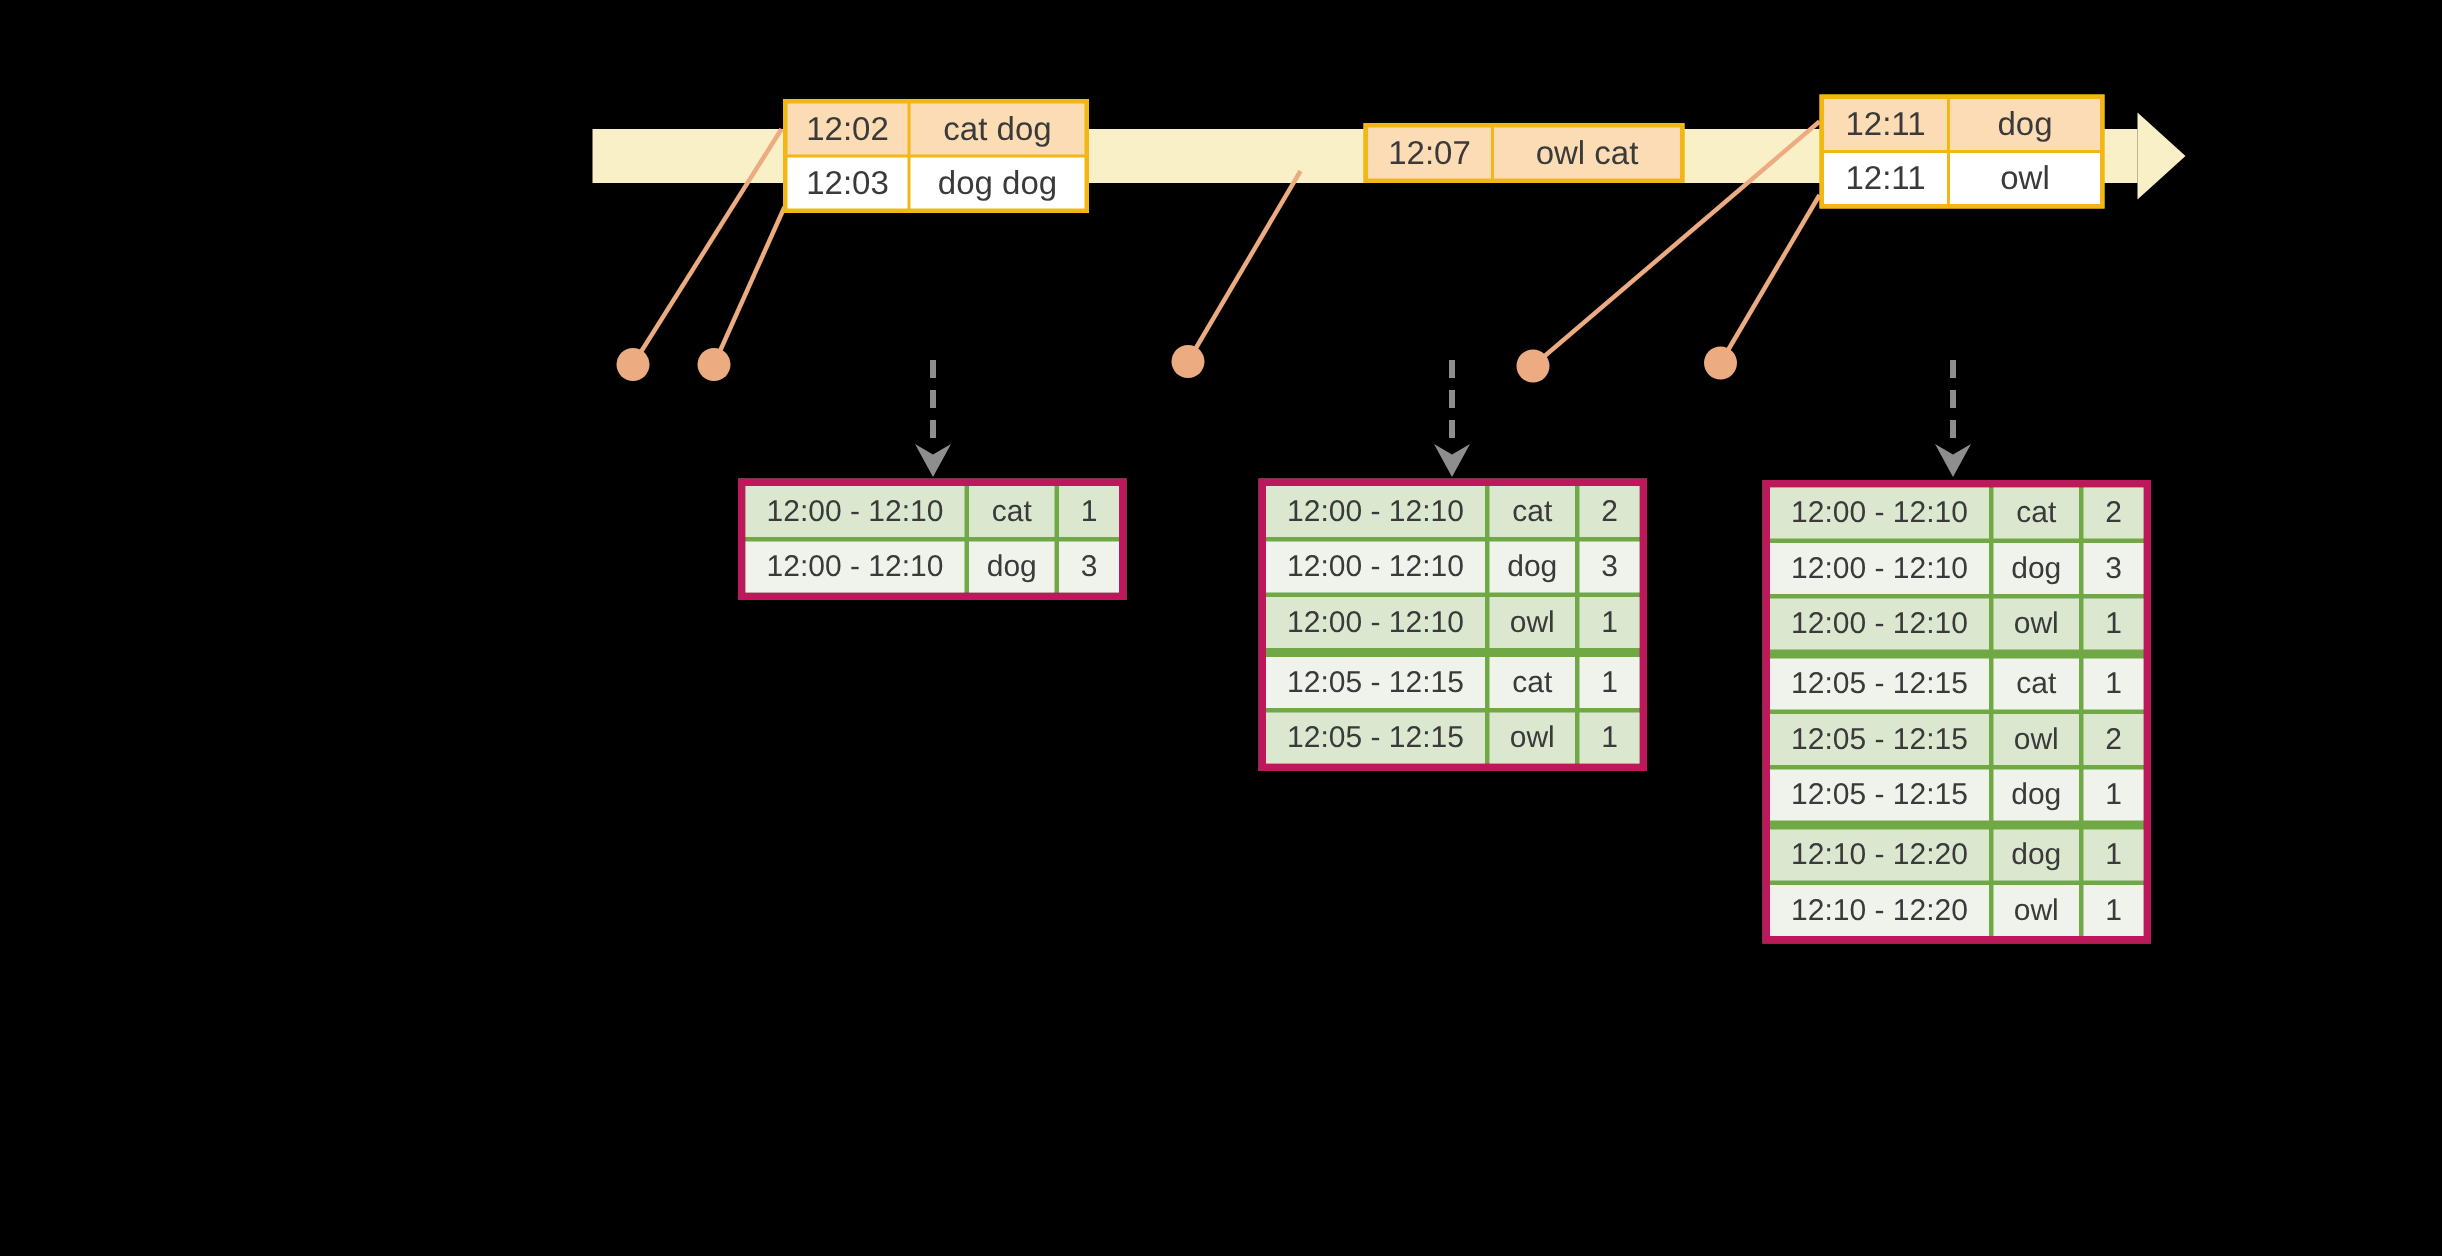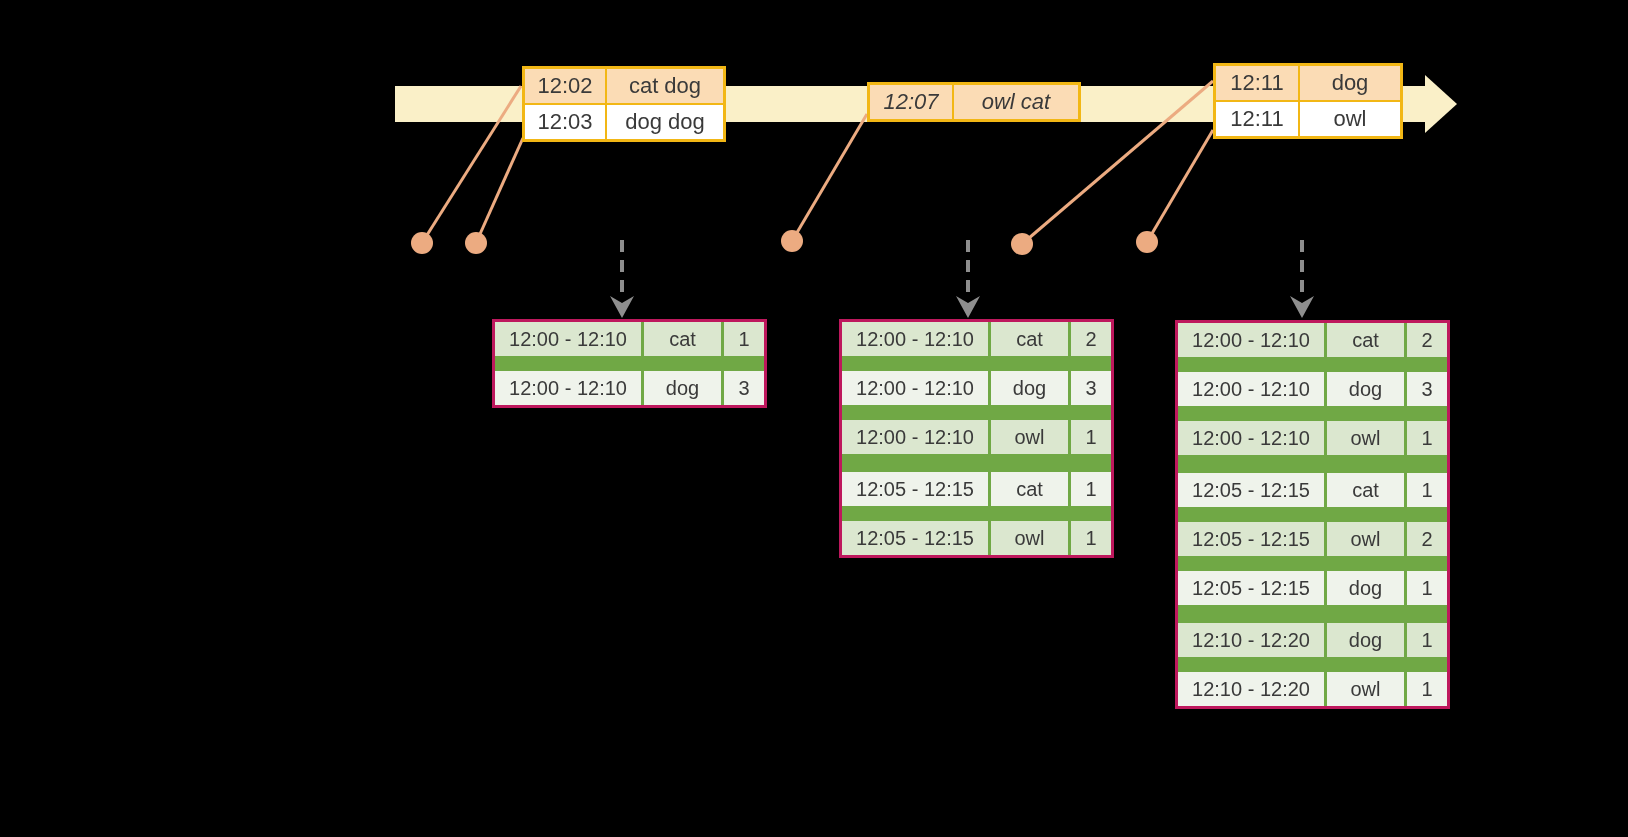--- a/index.html
+++ b/index.html
@@ -17,30 +17,30 @@
   .overlay { position:absolute; left:0; top:0; z-index:2; }
   
   .ebox { position:absolute; z-index:3; background:#F2B715; border:3px solid #F2B715;
           display:flex; flex-direction:column; gap:2px; }
   .erow { display:flex; gap:2px; height:34px; }
   .ecell { display:flex; align-items:center; justify-content:center;
            font-size:22px; color:#3A3A3A; white-space:nowrap; }
   .efill-a { background:#FBDCB5; }
   .efill-b { background:#ffffff; }
   #ebox1 { left:522px; top:66px; }  #ebox1 .etime{width:80px;}  #ebox1 .ewords{width:116px;}
-  #ebox2 { left:867px; top:82px;font-style:italic; }  #ebox2 .etime{width:82px;}  #ebox2 .ewords{width:124px;}
+  #ebox2 { left:909px; top:82px; }  #ebox2 .etime{width:82px;}  #ebox2 .ewords{width:124px;}
   #ebox3 { left:1213px; top:63px; } #ebox3 .etime{width:82px;}  #ebox3 .ewords{width:100px;}
   
-  .gtable { position:absolute; z-index:3; background:#70A845; border:3px solid #be185d;
-            display:flex; flex-direction:column; gap:15px; }
+  .gtable { position:absolute; z-index:3; background:#70A845; border:5px solid #be185d;
+            display:flex; flex-direction:column; gap:3px; }
   .grow { display:flex; gap:3px; height:34px; }
   .grow.group-start { margin-top:3px; }
   .gcell { display:flex; align-items:center; justify-content:center;
            font-size:20px; color:#3A3A3A; white-space:nowrap; }
-  .gwin { width:146px; } .gword { width:77px; } .gcount { width:40px; }
+  .gwin { width:146px; } .gword { width:57px; } .gcount { width:40px; }
   .fill-a { background:#DBE7CF; }
   .fill-b { background:#EFF3EB; }
   #table1 { left:492px; top:319px; }
   #table2 { left:839px; top:319px; }
   #table3 { left:1175px; top:320px; }
 </style>
 </head>
 <body>
 
 <div class="canvas">

